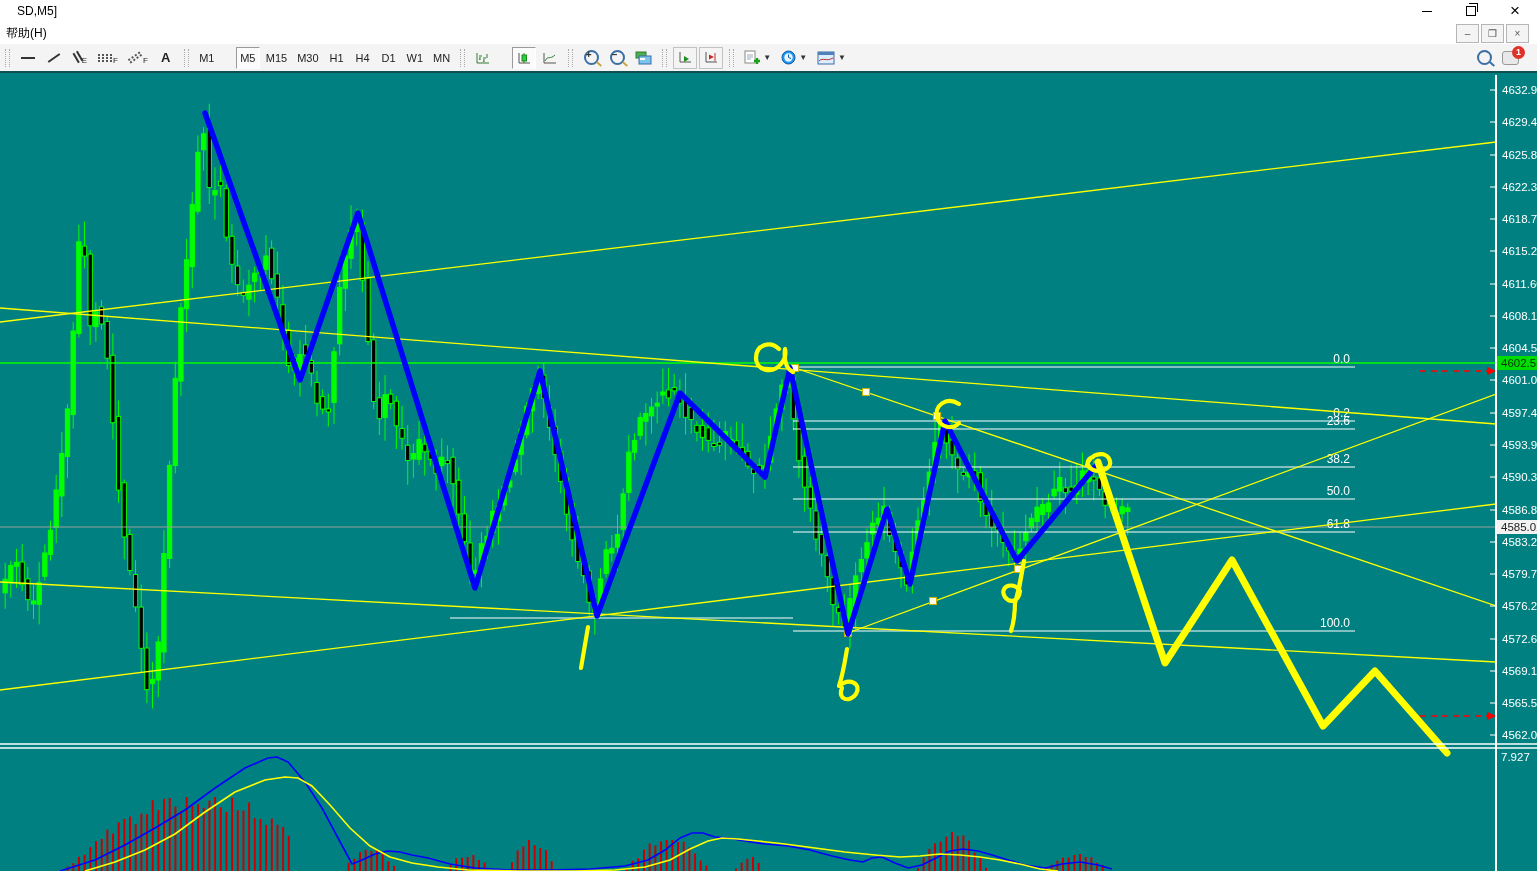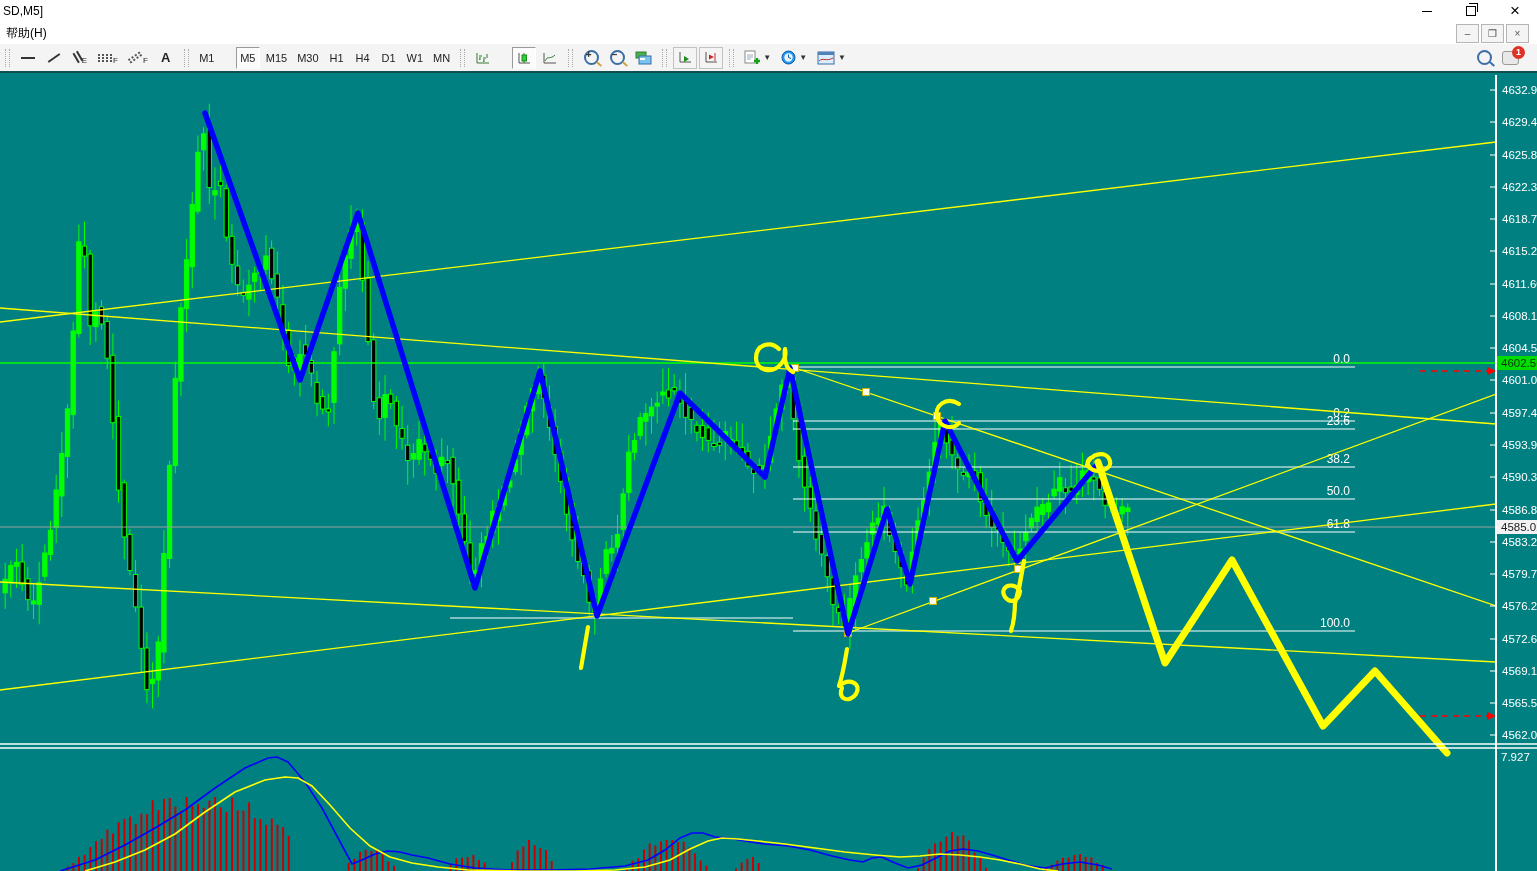--- a/index.html
+++ b/index.html
@@ -1,19 +1,19 @@
 <!DOCTYPE html>
 <html><head>
 <meta charset="utf-8">
 <style>
   html,body{margin:0;padding:0;width:1537px;height:871px;overflow:hidden;
     font-family:"Liberation Sans",sans-serif;background:#008080;}
   #titlebar{position:absolute;left:0;top:0;width:1537px;height:22px;background:#ffffff;
     display:flex;align-items:center;font-size:12px;color:#000;}
-  #titlebar .title{padding-left:3px;}
+  #titlebar .title{padding-left:17px;}
   #titlebar .spacer{flex:1}
   .wbtn{width:44px;height:22px;display:flex;align-items:center;justify-content:center;color:#000;font-size:13px;}
   .wbtn .mini{width:10px;border-bottom:1px solid #000;height:1px;display:block}
   .restore-ico{width:8px;height:8px;border:1px solid #000;position:relative;background:#fff}
   .restore-ico:before{content:"";position:absolute;left:2px;top:-4px;width:8px;height:8px;border:1px solid #000;border-bottom:none;border-left:none;background:transparent}
   #menubar{position:absolute;left:0;top:22px;width:1537px;height:22px;background:#ffffff;
     display:flex;align-items:center;font-size:12px;color:#000;border-bottom:7px solid #84cc16;}
   #menubar .menu-item{padding:0 6px;height:20px;line-height:20px;}
   #menubar .spacer{flex:1}
   .mdi-btn{width:21px;height:17px;border:1px solid #b5b5b5;background:#f4f4f4;margin-right:2px;

